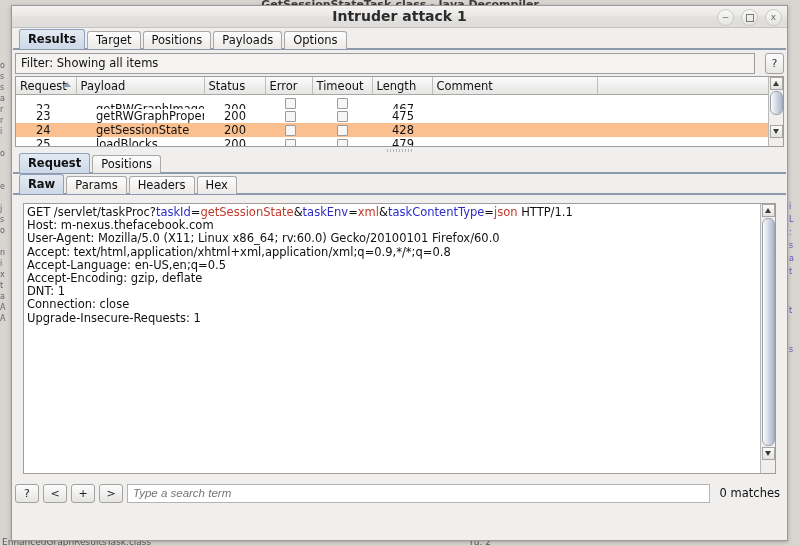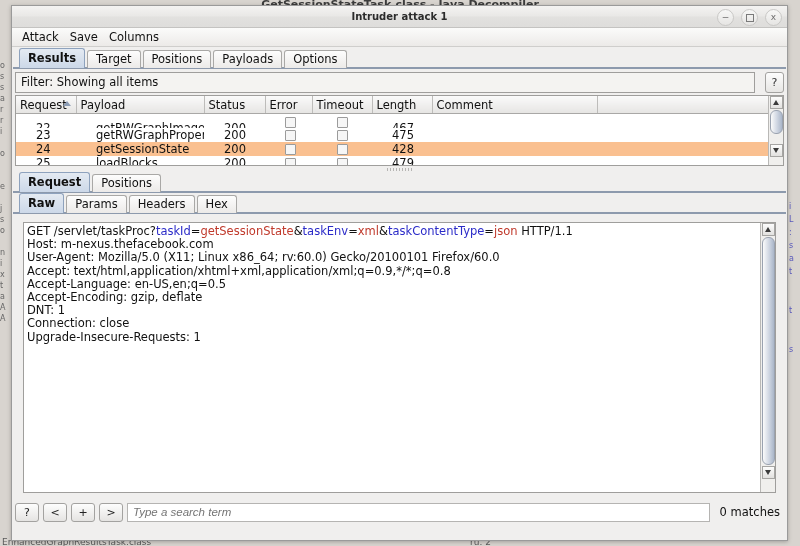--- a/index.html
+++ b/index.html
@@ -51,21 +51,21 @@
     box-shadow: 0 1px 4px rgba(0,0,0,0.25);
   }
   .titlebar {
     position: relative; height: 21px;
     background: linear-gradient(to bottom, #f4f3f2 0%, #e9e8e6 48%, #e2e1df 52%, #dedddb 100%);
     border-bottom: 1px solid #c4c3c1;
   }
   .titlebar .ttext {
     position: absolute; left: 0; right: 0; top: 0; height: 21px;
     line-height: 21px; text-align: center;
-    font-size: 10px; font-weight: bold; color: #2b2b2b;
+    font-size: 14px; font-weight: bold; color: #2b2b2b;
   }
   .winbtns { position: absolute; right: 5px; top: 3px; display: flex; gap: 7px; }
   .winbtn {
     width: 15px; height: 15px; border-radius: 50%;
     background: linear-gradient(to bottom,#f7f7f6,#e6e5e3);
     border: 1px solid #c9c8c6;
     display: flex; align-items: center; justify-content: center;
     font-size: 9px; color: #6d6d6d; line-height: 1;
   }
   .winbtn .sq { width: 6px; height: 6px; border: 1px solid #7a7a7a; }
@@ -239,25 +239,20 @@
       <div class="ttext">Intruder attack 1</div>
       <div class="winbtns">
         <div class="winbtn">−</div>
         <div class="winbtn">
             <span class="sq"></span>
           </div>
         <div class="winbtn">x</div>
       </div>
     </div>
 
-    <div class="menubar">
-      <div class="menuitem">Attack</div>
-      <div class="menuitem">Save</div>
-      <div class="menuitem">Columns</div>
-    </div>
 
     <div class="tabstrip">
       <div class="tab active">Results</div>
       <div class="tab">Target</div>
       <div class="tab">Positions</div>
       <div class="tab">Payloads</div>
       <div class="tab">Options</div>
     </div>
     <div class="tabline"></div>
 

